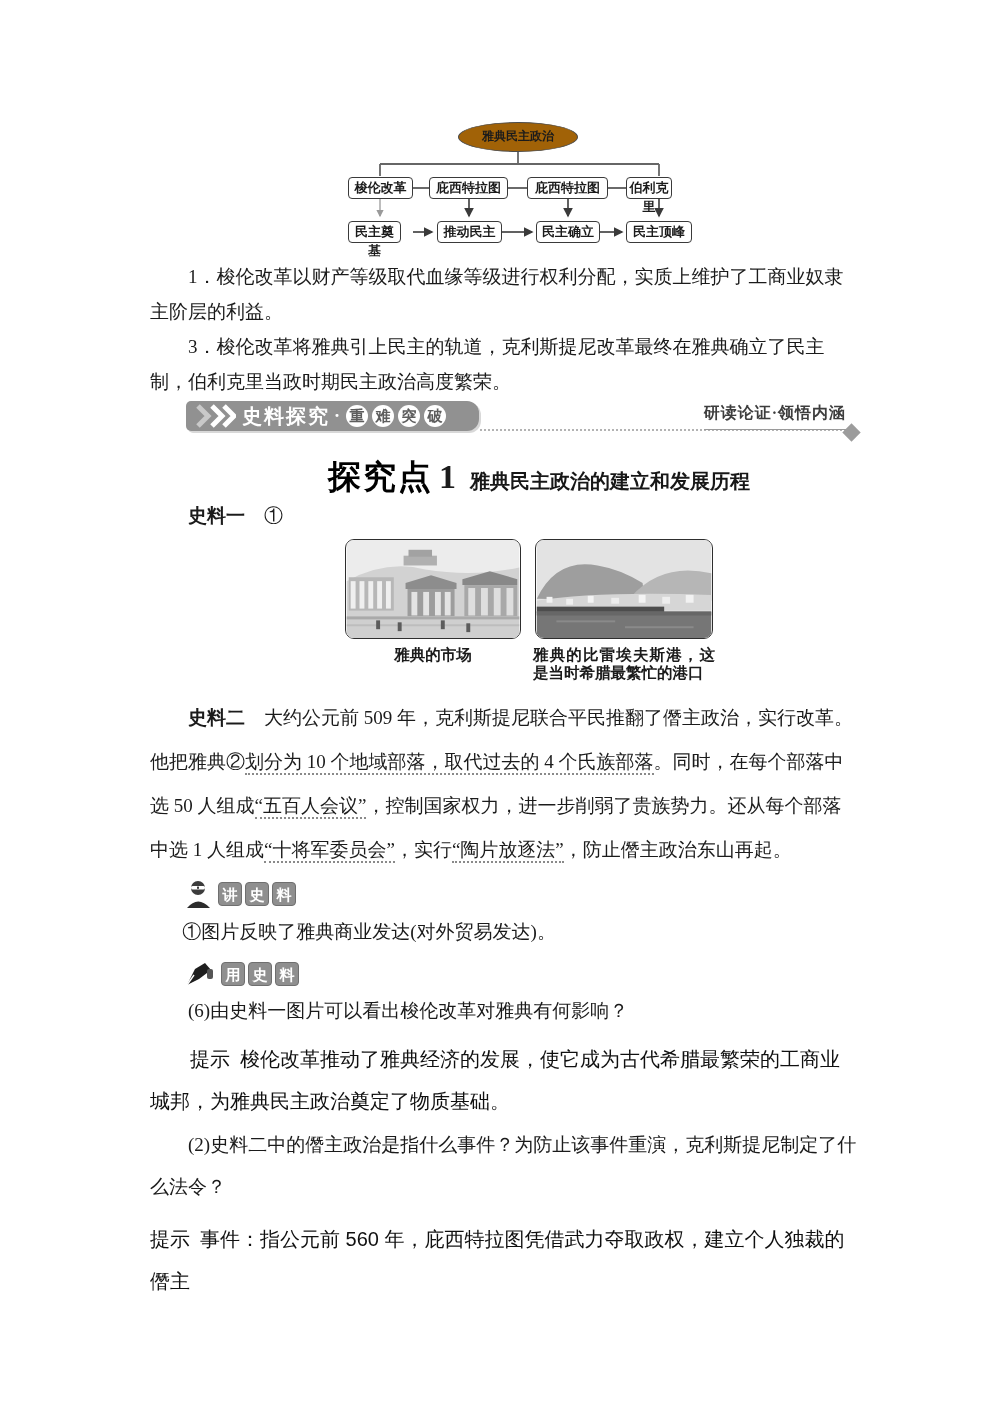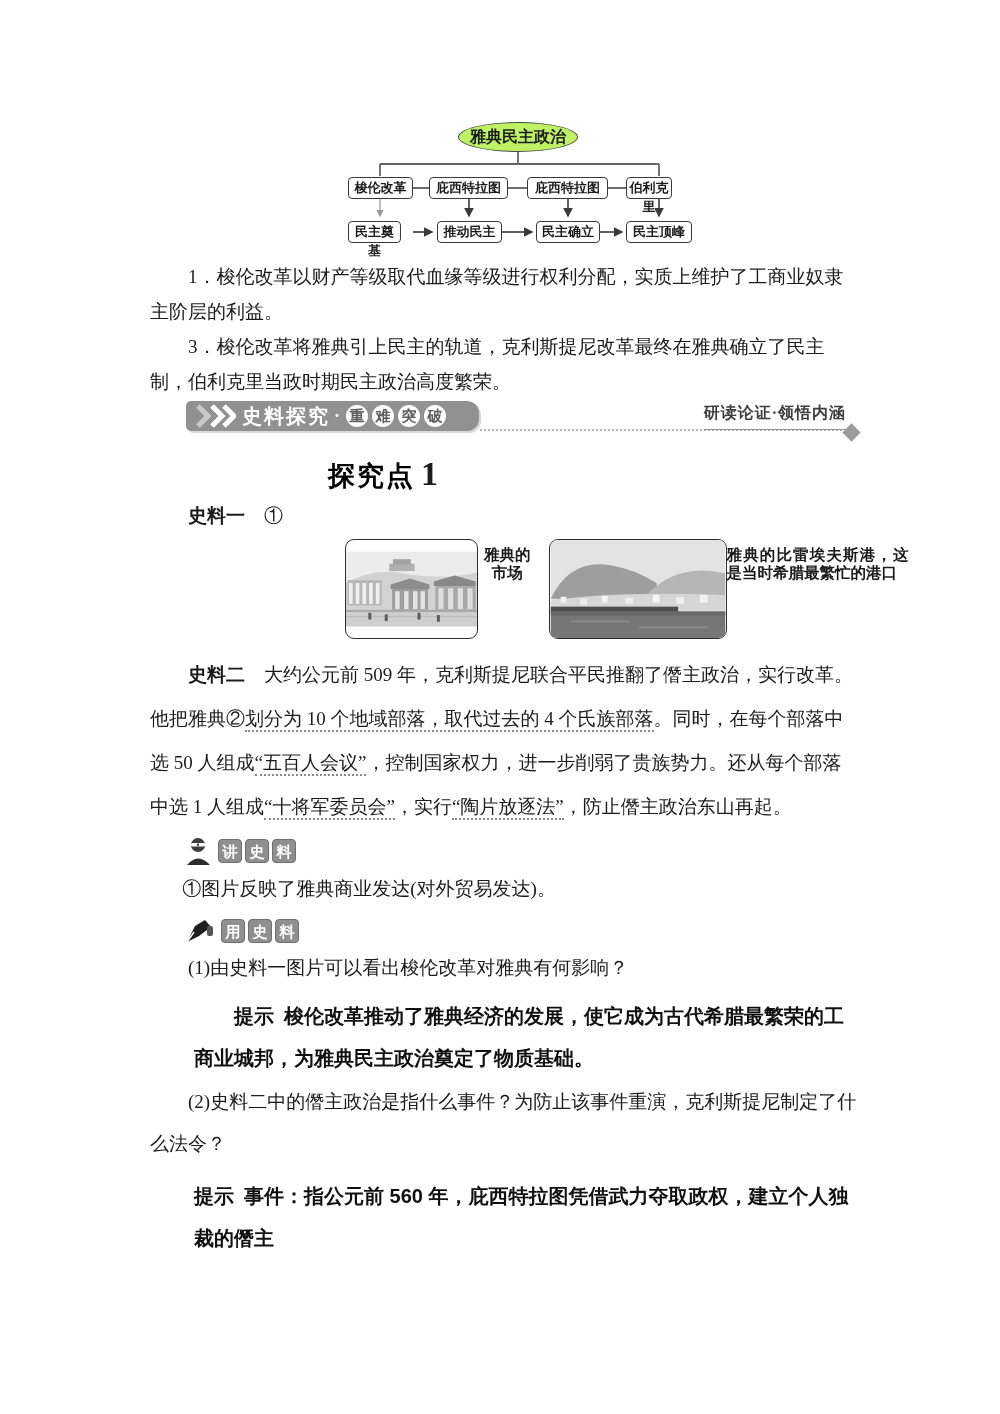--- a/index.html
+++ b/index.html
@@ -9,22 +9,22 @@
     padding:0 142px 0 150px; overflow:hidden;
     font-family:"Liberation Serif","DejaVu Serif",serif; color:#1b1b1b;
   }
   .bold { font-weight:bold; }
 
   
   .flowchart { position:relative; width:346px; height:130px; margin:118px 0 0 198px; }
   .fc-svg { position:absolute; left:0; top:0; width:346px; height:130px; }
   .fc-oval {
     position:absolute; left:110px; top:4px; width:120px; height:30px;
-    background:#bef264; border:1.6px solid #4c4c4c; border-radius:50%;
-    font-size:16px; font-weight:bold; text-align:center; line-height:27px;
+    background:#a16207; border:1.6px solid #4c4c4c; border-radius:50%;
+    font-size:12px; font-weight:bold; text-align:center; line-height:27px;
   }
   .fc-box {
     position:absolute; top:59px; height:22px; background:#fff;
     border:1.5px solid #3a3a3a; border-radius:4px;
     font-size:13px; font-weight:bold; text-align:center; line-height:19px;
   }
   .fc-row3 { top:103px; }
 
   
   .points { margin-top:11px; }
@@ -49,30 +49,30 @@
   }
   .banner-dotted { position:absolute; left:330px; right:4px; top:30px; border-top:2px dotted #b3b3b3; }
   .banner-right {
     position:absolute; right:12px; top:4px; font-size:16px; font-weight:bold; color:#3d3d3d;
     padding-bottom:5px; border-bottom:1px solid #9a9a9a; letter-spacing:1px;
   }
   .diamond { position:absolute; right:0; top:27px; width:13px; height:13px; background:#9c9c9c; transform:rotate(45deg); }
 
   
   .explore { margin:10px 0 0 178px; height:44px; display:flex; align-items:baseline; }
-  .explore-label { font-family:"Liberation Sans","DejaVu Sans",sans-serif; font-weight:bold; font-size:27px; letter-spacing:2px; color:#000; }
+  .explore-label { font-family:"Liberation Sans","DejaVu Sans",sans-serif; font-weight:bold; font-size:33px; letter-spacing:2px; color:#000; }
   .explore-num { font-size:34px; font-weight:bold; margin:0 14px 0 6px; }
   .explore-title { font-size:20px; font-weight:bold; color:#171717; }
 
   .shiliao1 { margin-top:4px; font-size:19px; }
   .shiliao1 p { text-indent:2em; }
 
   
   .figures { display:flex; gap:12px; margin:10px 0 0 195px; }
-  .fig { display:flex; flex-direction:row; align-items:flex-start; }
+  .fig { display:flex; flex-direction:column; align-items:center; }
   .fig-img { border:1.6px solid #2e2e2e; border-radius:9px; overflow:hidden; display:block; }
   .fig-cap { margin-top:7px; font-size:15.5px; font-weight:bold; line-height:18px; text-align:center; }
   .cap-wide { width:182px; text-align:justify; }
 
   
   .sl2 { margin-top:14px; font-size:19px; line-height:44px; text-indent:2em; }
   .uw { border-bottom:2px dotted #8a8a8a; padding-bottom:1px; }
 
   
   .badge { display:flex; align-items:center; gap:3px; margin:8px 0 0 35px; height:28px; }
@@ -81,21 +81,21 @@
     color:#fff; font-weight:bold; font-size:15px; text-align:center; line-height:24px;
     border:1px solid #6f6f6f;
     font-family:"Liberation Sans","DejaVu Sans",sans-serif;
   }
   .badge svg { margin-right:3px; }
 
   .item { font-size:19px; line-height:40px; text-indent:1.7em; }
   .items { margin-top:4px; }
 
   .q { font-size:19px; line-height:42px; text-indent:2em; margin-top:2px; }
-  .tip { font-family:"Liberation Sans","DejaVu Sans",sans-serif; font-weight:bold; font-size:20px; line-height:42px; color:#101010;margin-left:44px; }
+  .tip { font-family:"Liberation Sans","DejaVu Sans",sans-serif; font-weight:normal; font-size:20px; line-height:42px; color:#101010; }
   .tip.indent2 { text-indent:2em; margin-top:6px; }
   .tip.noindent { text-indent:0; margin-top:10px; }
   .tip-label { margin-right:10px; }
 </style>
 </head>
 <body>
 
 <div class="page">
 
   <div class="flowchart">
@@ -149,20 +149,21 @@
       <span class="circle-char">破</span>
     </div>
     <div class="banner-dotted"></div>
     <span class="banner-right">研读论证·领悟内涵</span>
     <span class="diamond"></span>
   </div>
 
   <div class="explore">
     <span class="explore-label">探究点</span>
     <span class="explore-num">1</span>
+    <span class="explore-title">雅典民主政治的建立和发展历程</span>
   </div>
 
   <div class="shiliao1">
     <p><span class="bold">史料一</span><span>　①</span></p>
   </div>
 
   <div class="figures">
     <div class="fig">
       <svg class="fig-img" width="176" height="100" viewBox="0 0 176 100">
         <rect width="176" height="100" fill="#ececec"></rect>
@@ -241,18 +242,18 @@
     <svg width="30" height="26" viewBox="0 0 30 26">
       <path d="M2 24 L10 8 L20 2 L26 9 L14 18 Z" fill="#1e1e1e"></path>
       <path d="M2 24 L9 14" stroke="#ffffff" stroke-width="1.4"></path>
       <rect x="22" y="8" width="6" height="10" rx="2" fill="#555555"></rect>
     </svg>
     <span class="chip">用</span>
     <span class="chip">史</span>
     <span class="chip">料</span>
   </div>
 
-  <p class="q">(1)由史料一图片可以看出梭伦改革对雅典有何影响？</p>
+  <p class="q">(6)由史料一图片可以看出梭伦改革对雅典有何影响？</p>
   <p class="tip indent2"><span class="tip-label">提示</span><span>梭伦改革推动了雅典经济的发展，使它成为古代希腊最繁荣的工商业城邦，为雅典民主政治奠定了物质基础。</span></p>
   <p class="q">(2)史料二中的僭主政治是指什么事件？为防止该事件重演，克利斯提尼制定了什么法令？</p>
   <p class="tip noindent"><span class="tip-label">提示</span><span>事件：指公元前 560 年，庇西特拉图凭借武力夺取政权，建立个人独裁的僭主</span></p>
 
 </div>
 
 </body></html>

